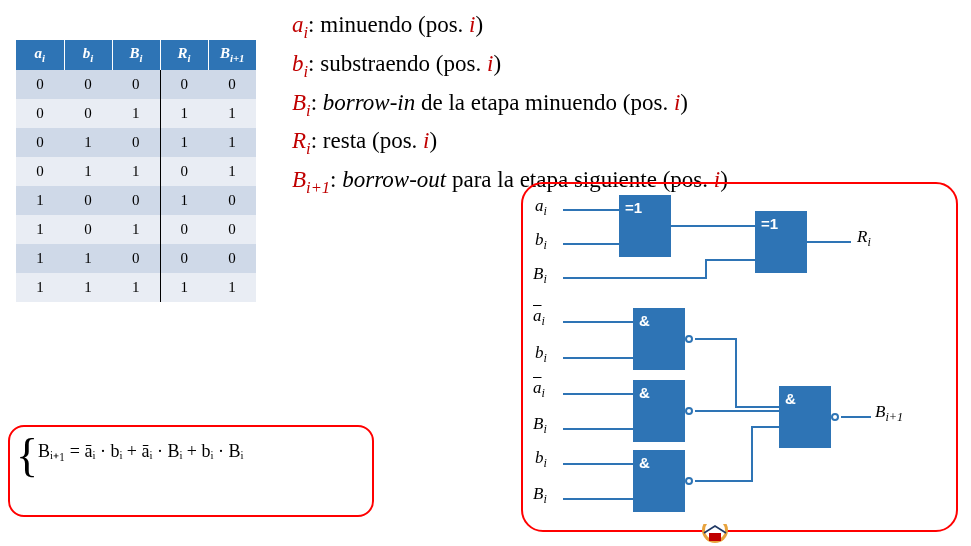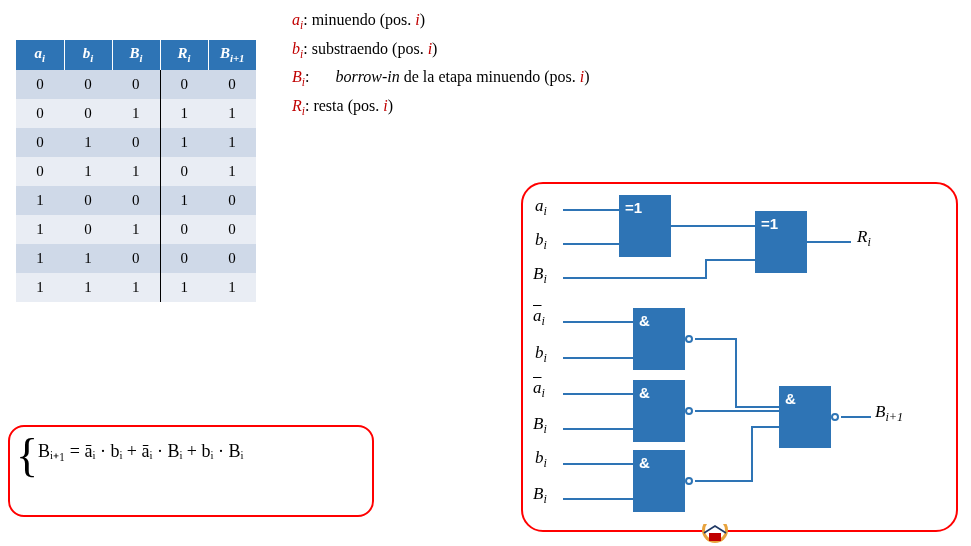--- a/index.html
+++ b/index.html
@@ -50,26 +50,26 @@
   }
 
   .sub { font-size: 0.72em; vertical-align: sub; font-style: italic; }
   .ital { }
 
   
   #legend {
     position: absolute;
     left: 292px;
     top: 8px;
-    font-size: 16px;
+    font-size: 23px;
     line-height: 1.52;
   }
   #legend .line { white-space: nowrap; margin-bottom: 2px; }
   .sym { color: #c00000; font-style: italic; }
-  .em { font-style: italic; margin-left: 22px; }
+  .em { font-style: italic; }
 
   
   #equations-box {
     position: absolute;
     left: 8px;
     top: 425px;
     width: 366px;
     height: 92px;
     border: 2.5px solid #ff0000;
     border-radius: 16px;
@@ -228,20 +228,23 @@
   </div>
   <div class="line">
     <span class="sym">b</span><span class="sym sub">i</span><span>: substraendo (pos. </span><span class="sym">i</span><span>)</span>
   </div>
   <div class="line">
     <span class="sym">B</span><span class="sym sub">i</span><span>: </span><span class="em">borrow-in</span><span> de la etapa minuendo (pos. </span><span class="sym">i</span><span>)</span>
   </div>
   <div class="line">
     <span class="sym">R</span><span class="sym sub">i</span><span>: resta (pos. </span><span class="sym">i</span><span>)</span>
   </div>
+  <div class="line">
+    <span class="sym">B</span><span class="sym sub">i+1</span><span>: </span><span class="em">borrow-out</span><span> para la etapa siguiente (pos. </span><span class="sym">i</span><span>)</span>
+  </div>
 </div>
 
 <div id="equations-box">
   <div id="equations-inner">
     <span class="brace">{</span>
     <div class="eqline ital">Bᵢ₊₁ = āᵢ · bᵢ + āᵢ · Bᵢ + bᵢ · Bᵢ</div>
   </div>
 </div>
 
 <div id="circuit-box"></div>

